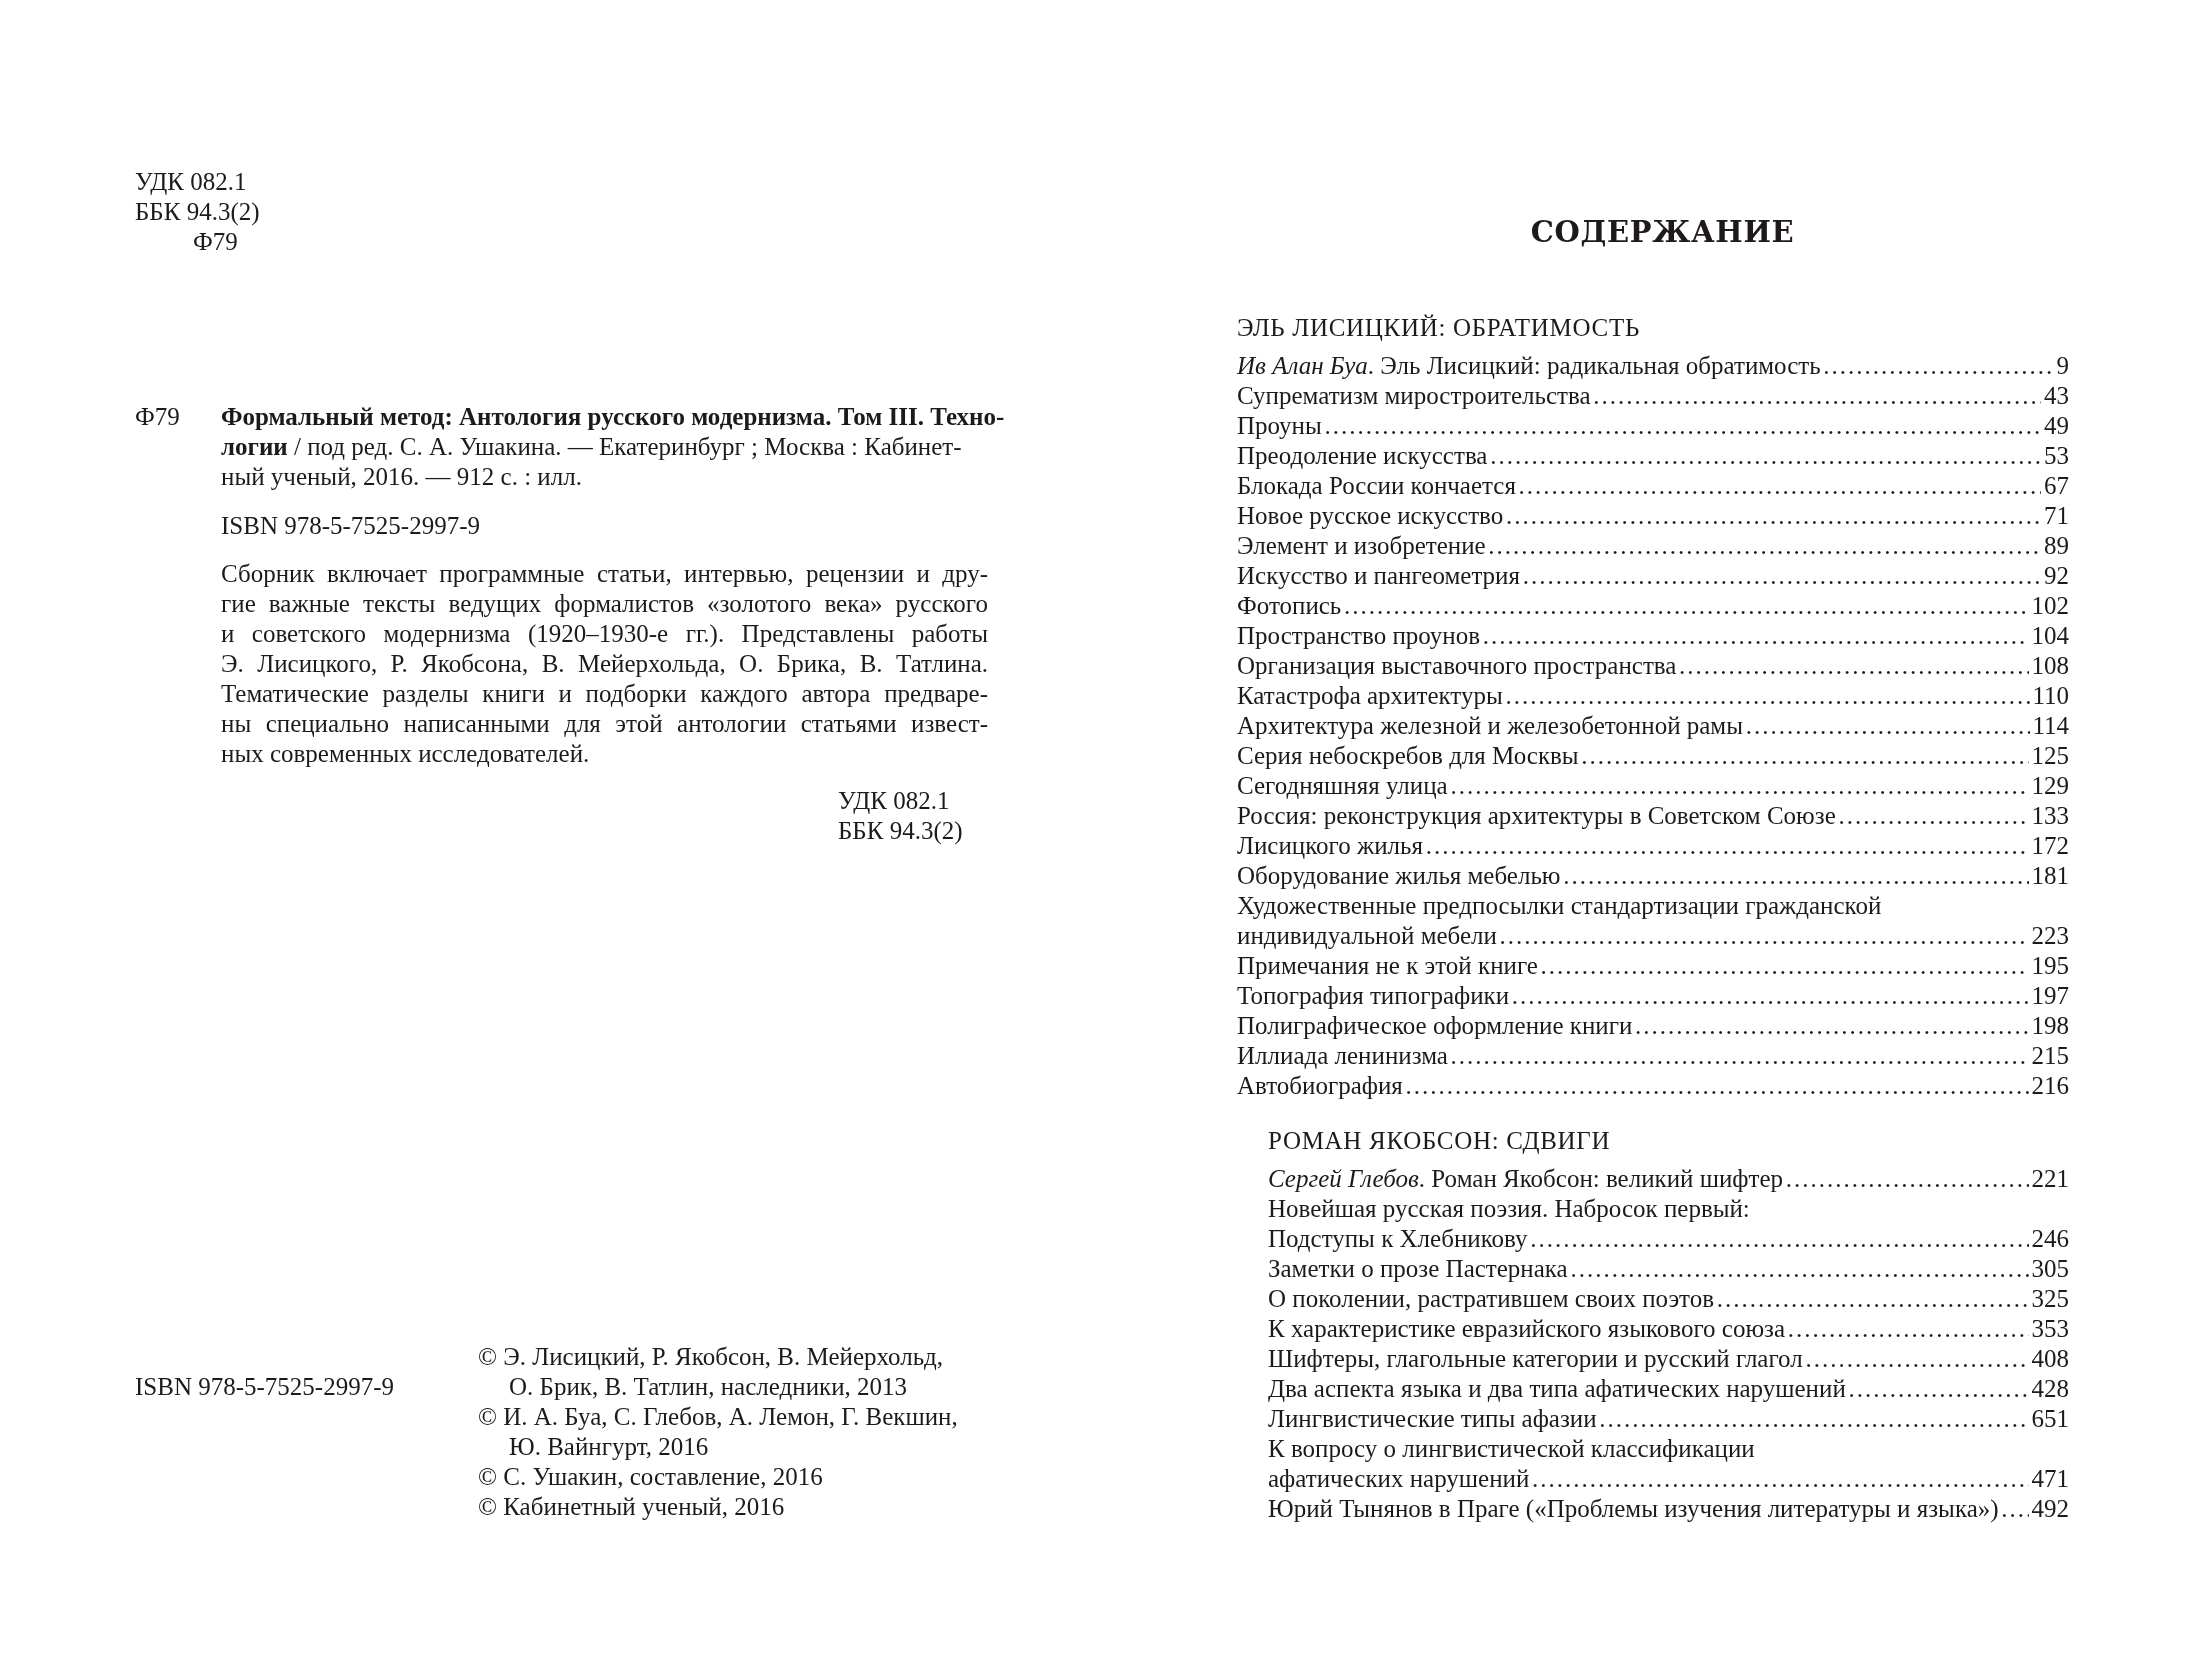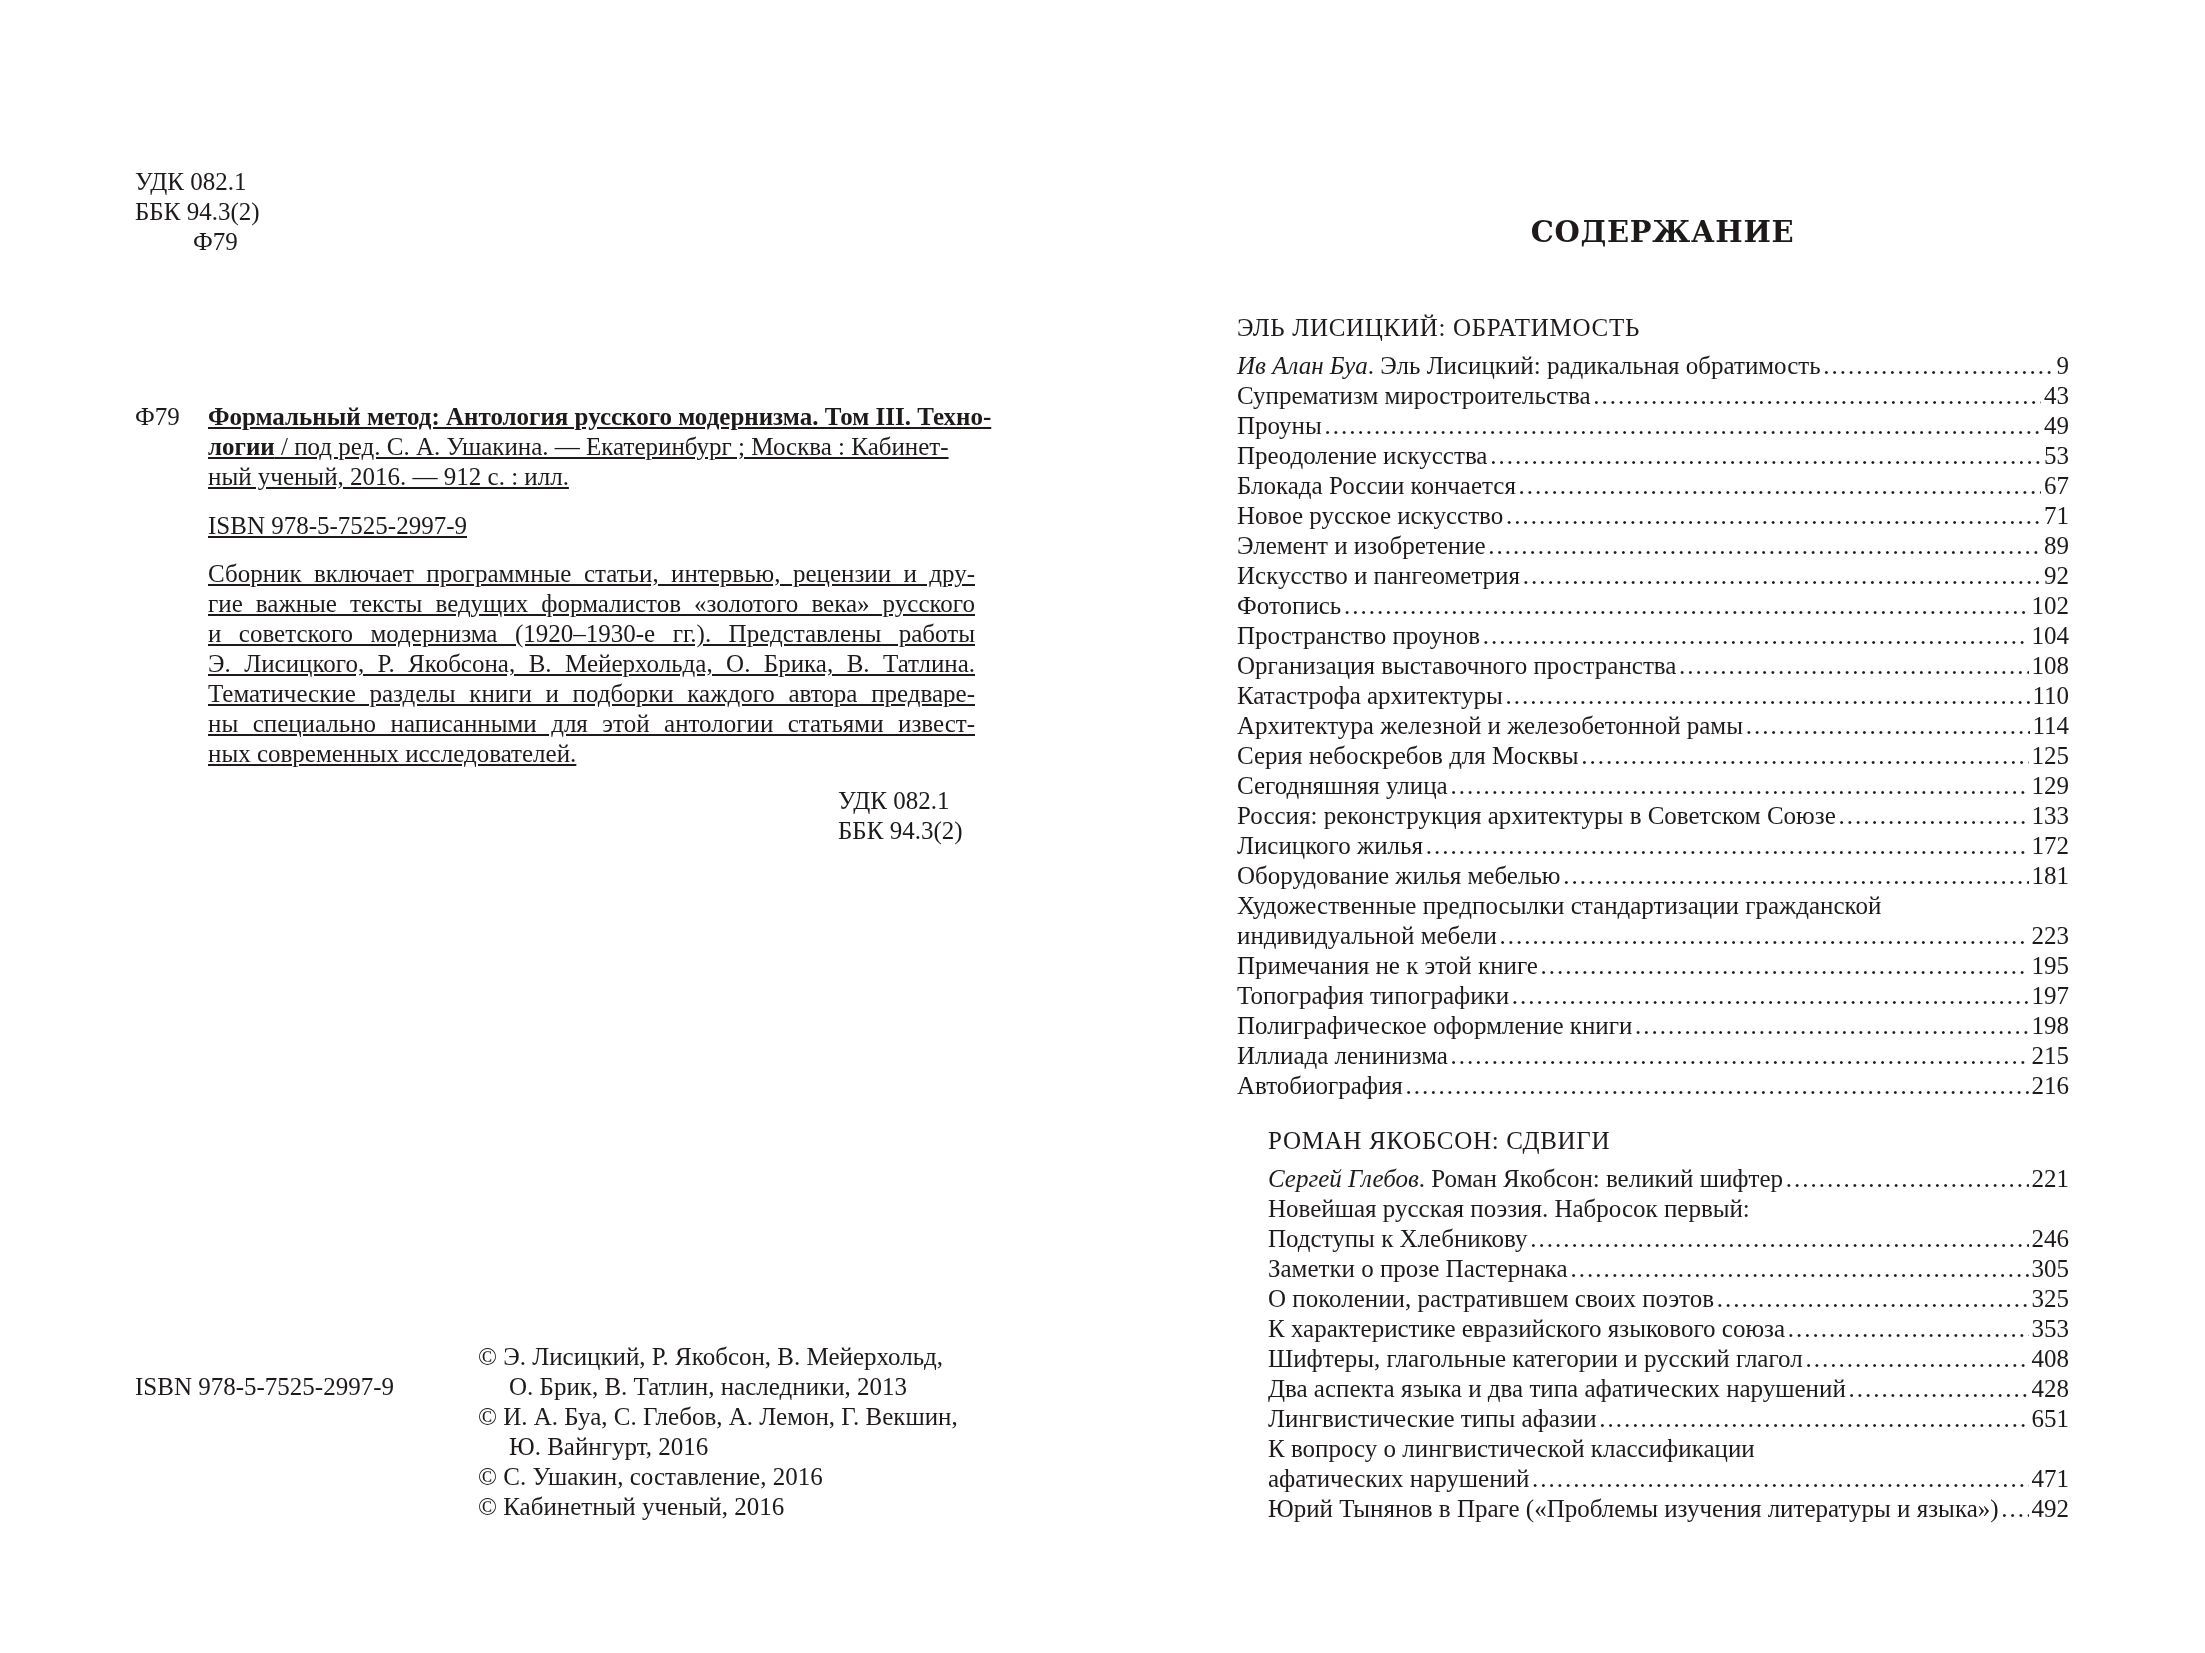--- a/index.html
+++ b/index.html
@@ -14,21 +14,21 @@
 
   .t { font-size: 25px; line-height: 30px; white-space: nowrap; }
 
   
   #class-codes { position: absolute; left: 135px; top: 167px; }
   #class-codes .indent { padding-left: 58px; }
 
   
   #biblio { position: absolute; left: 135px; top: 402px; width: 840px; }
   #biblio .code { position: absolute; left: 0; top: 0; }
-  #biblio .body { position: absolute; left: 73px; top: 0; width: 767px; text-decoration: underline; }
+  #biblio .body { position: absolute; left: 86px; top: 0; width: 767px; }
   #biblio .line { display: flex; justify-content: space-between; }
   #biblio .line.last { justify-content: flex-start; }
   #biblio b { font-weight: bold; }
   #biblio .isbn { margin-top: 18.7px; }
   #biblio .abstract { margin-top: 18.7px; }
   #biblio .abstract .line { text-align: justify; text-align-last: justify; display: block; }
   #biblio .abstract .line.last { text-align-last: left; }
 
   #class-codes-right { position: absolute; left: 838px; top: 786px; }
 

